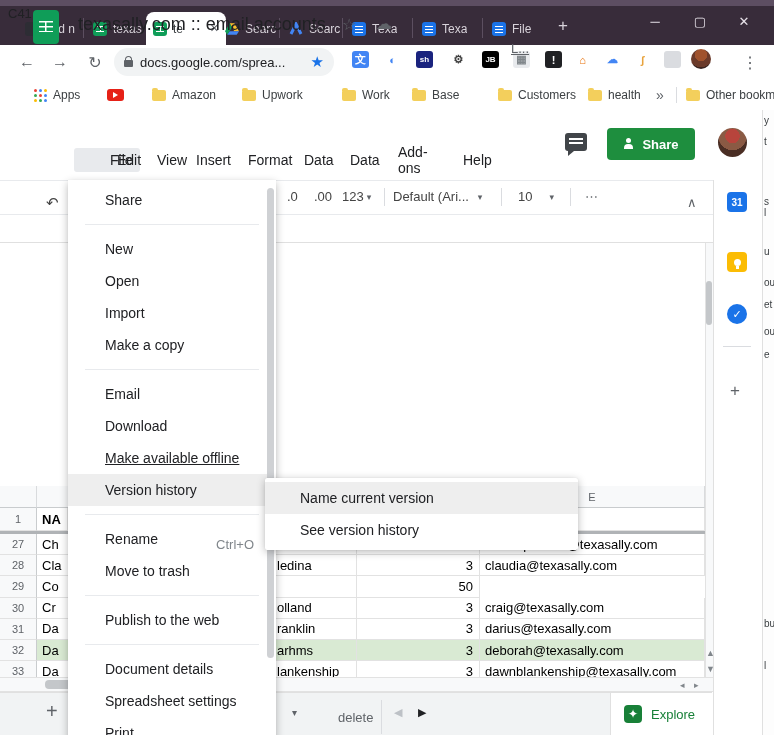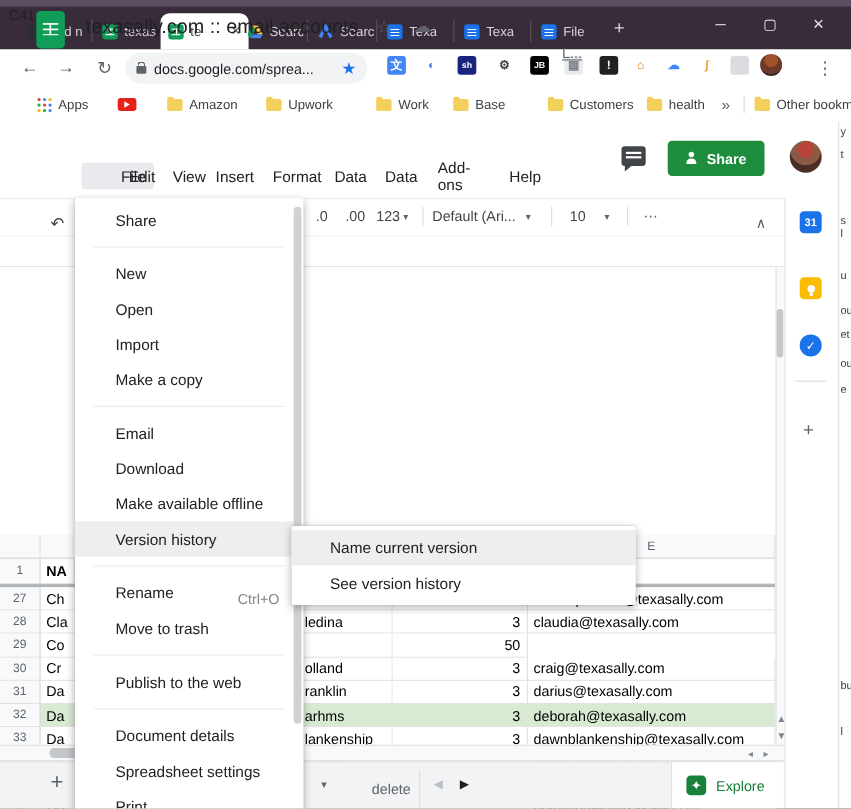--- a/index.html
+++ b/index.html
@@ -450,21 +450,21 @@
   <div class="abs z20" id="fmitems">
       <div class="fmitem" style="top: 184px;">Share</div>
       <div class="fmdivider" style="top: 224px;"></div>
       <div class="fmitem" style="top: 233px;">New<div class="fmarrow" style="top: 243px;">▶</div></div>
       <div class="fmitem" style="top: 265px;">Open<div class="fmshort" style="top: 272px;">Ctrl+O</div></div>
       <div class="fmitem" style="top: 297px;">Import</div>
       <div class="fmitem" style="top: 329px;">Make a copy</div>
       <div class="fmdivider" style="top: 369px;"></div>
       <div class="fmitem" style="top: 378px;">Email</div>
       <div class="fmitem" style="top: 410px;">Download</div>
-      <div class="fmitem" style="top: 442px;">Make available offline</div>
+      <div class="fmitem" style="top: 442px; text-decoration: underline;">Make available offline</div>
       <div class="fmitem hl" style="top: 474px;">Version history</div>
       <div class="fmdivider" style="top: 514px;"></div>
       <div class="fmitem" style="top: 523px;">Rename</div>
       <div class="fmitem" style="top: 555px;">Move to trash</div>
       <div class="fmdivider" style="top: 595px;"></div>
       <div class="fmitem" style="top: 604px;">Publish to the web</div>
       <div class="fmdivider" style="top: 644px;"></div>
       <div class="fmitem" style="top: 653px;">Document details</div>
       <div class="fmitem" style="top: 685px;">Spreadsheet settings</div>
       <div class="fmitem" style="top: 717px;">Print</div>

